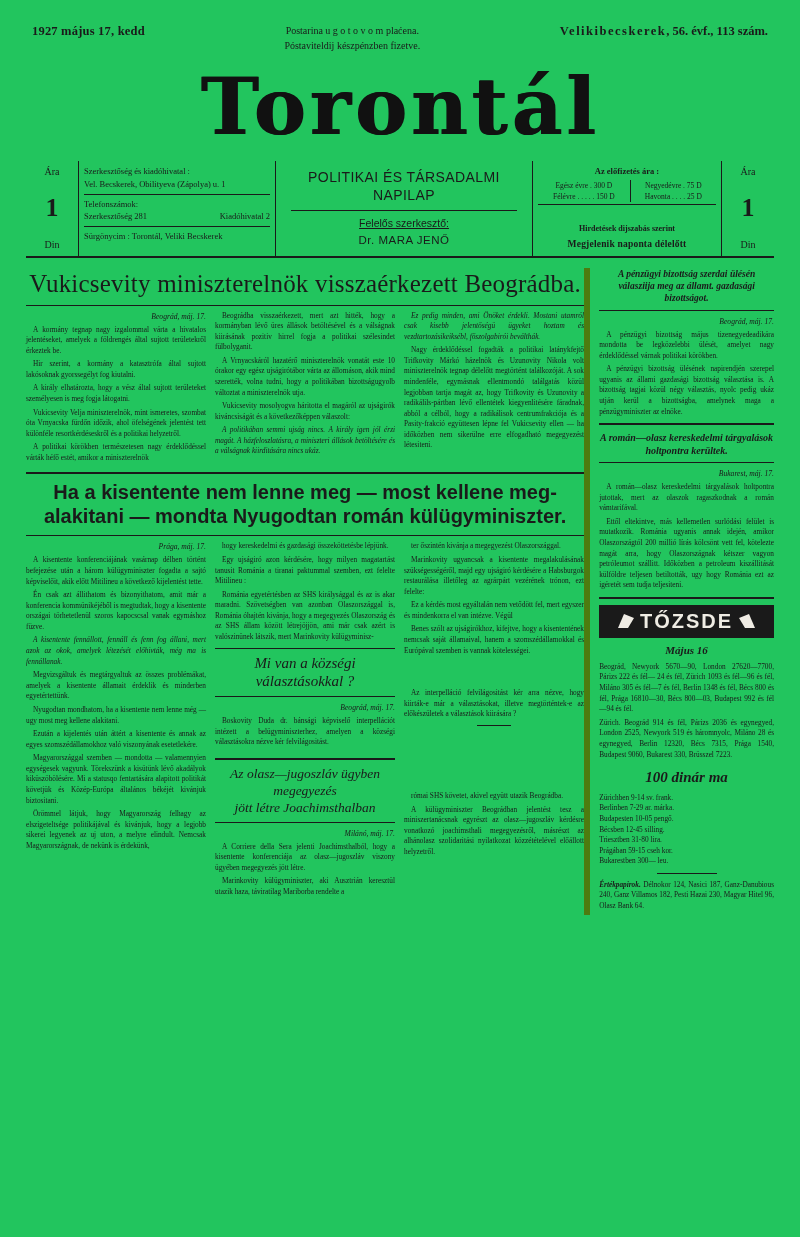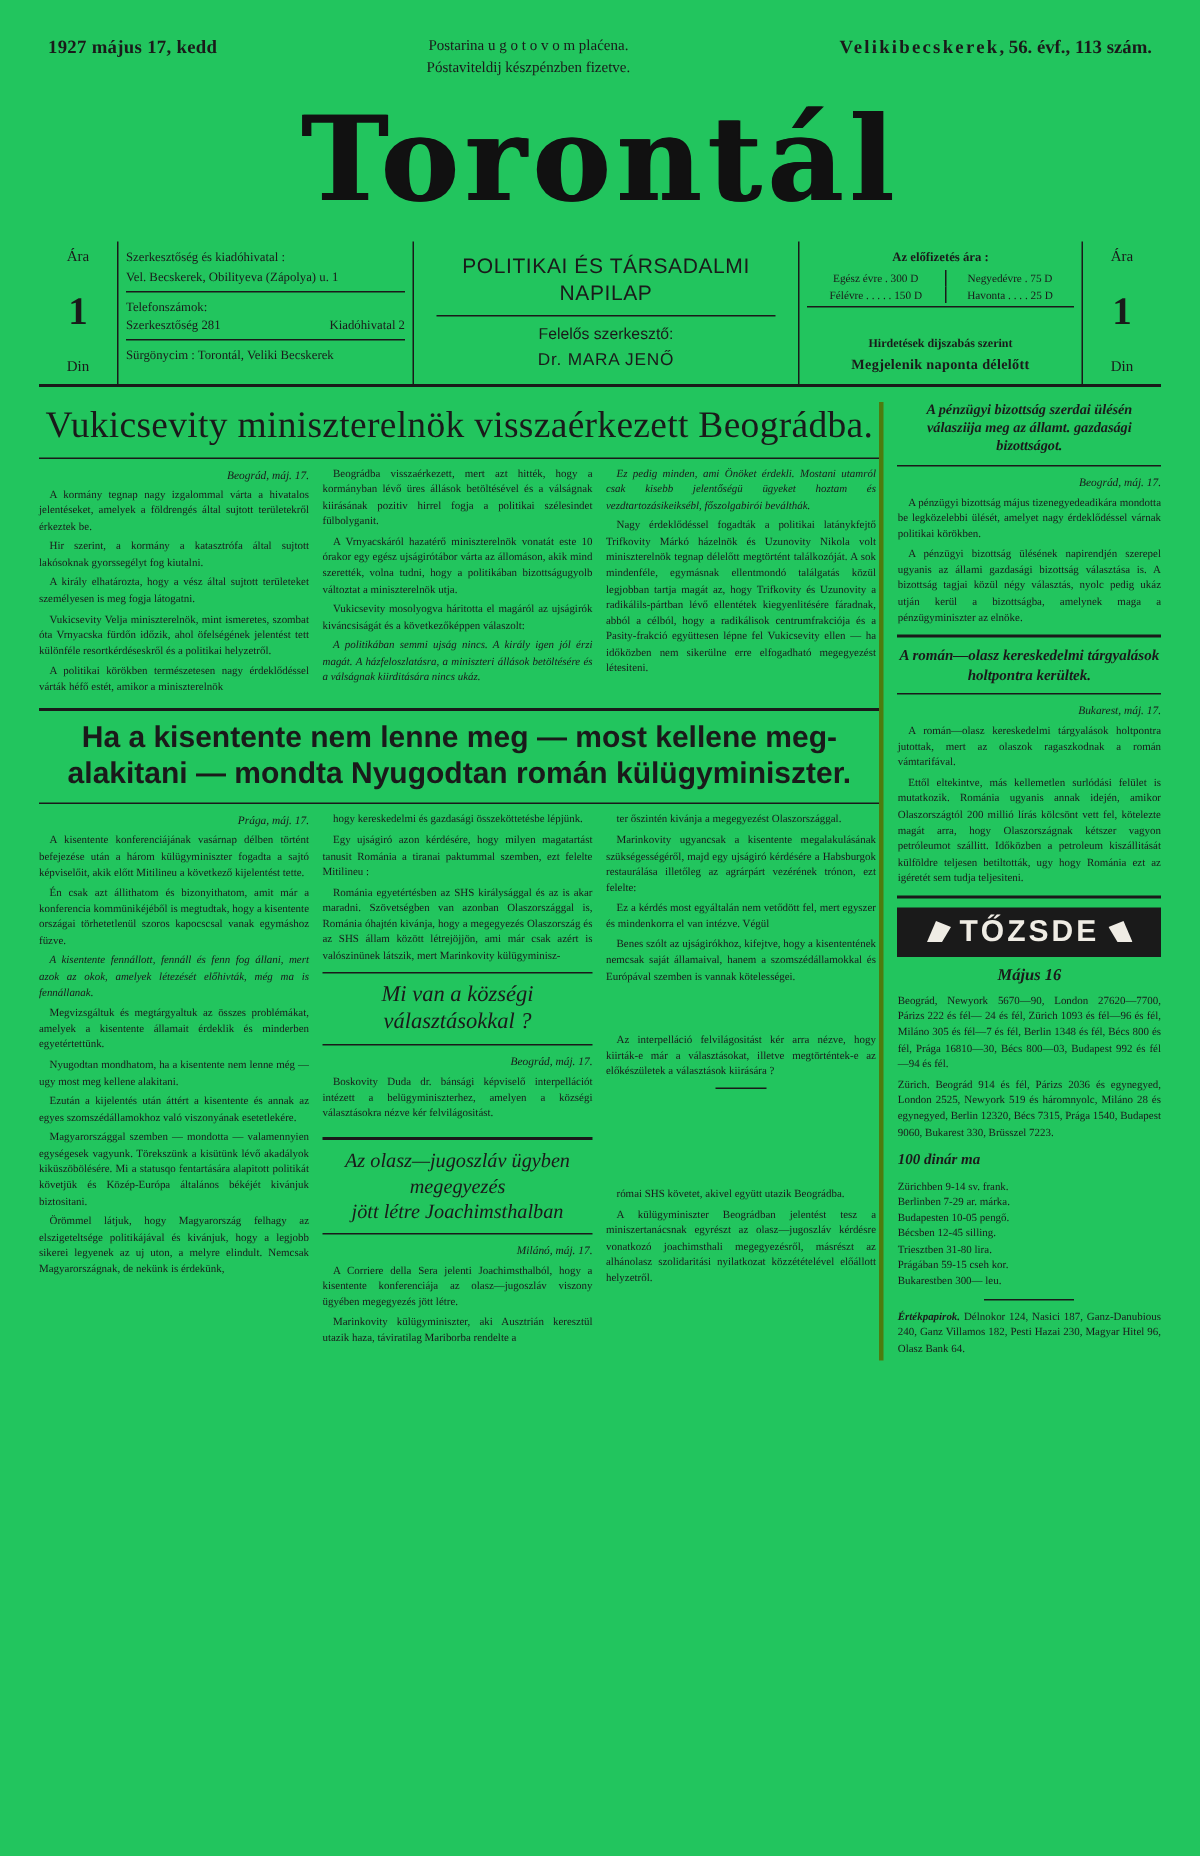--- a/index.html
+++ b/index.html
@@ -66,21 +66,21 @@
     font-size:8.5px;line-height:1.5;
   }
   .ib-ed .hd{font-size:8.5px;}
   .ib-ed .sep{border-top:1px solid #1a1a1a;margin:3px 0;}
   .ib-mid{
     flex:1;text-align:center;border-right:1px solid #1a1a1a;
     display:flex;flex-direction:column;justify-content:center;
   }
   .ib-mid .pol{font-size:14px;letter-spacing:.4px;font-family:"Liberation Sans",sans-serif;}
   .ib-mid .sep{border-top:1px solid #1a1a1a;margin:5px 10px;}
-  .ib-mid .fel{font-size:10.5px;font-family:"Liberation Sans",sans-serif;}
+  .ib-mid .fel{font-size:10.5px;font-family:"Liberation Sans",sans-serif;text-decoration:underline;}
   .ib-mid .ed{font-size:11.5px;font-family:"Liberation Sans",sans-serif;letter-spacing:.5px;margin-top:3px;}
   .ib-sub{
     width:178px;border-right:1px solid #1a1a1a;text-align:center;
     font-size:8px;line-height:1.5;
   }
   .ib-sub .hd{font-weight:bold;font-size:8.5px;}
   .ib-sub table{width:100%;border-collapse:collapse;font-size:7.5px;margin:2px 0;}
   .ib-sub td{padding:0 2px;}
   .ib-sub td.r{border-left:1px solid #1a1a1a;}
   .ib-sub .hird{border-top:1px solid #1a1a1a;padding-top:18px;font-weight:bold;font-size:8px;font-family:Liberation Serif, serif;}
@@ -141,21 +141,21 @@
   
   .tozsde-bar{
     display:flex;align-items:center;justify-content:center;gap:6px;
     background:#1a1a1a;color:#efece4;
     font-family:"Liberation Sans",sans-serif;
     font-weight:bold;font-size:20px;letter-spacing:2px;
     padding:2px 0;margin:4px 0 5px 0;
   }
   .tozsde-bar svg{display:block;}
   .tz-date{text-align:center;font-style:italic;font-weight:bold;font-size:11px;margin-bottom:3px;}
-  .tz-sub{font-style:italic;font-weight:bold;font-size:10px;margin:7px 0 4px 0;}
+  .tz-sub{text-align:center;font-style:italic;font-weight:bold;font-size:15px;margin:7px 0 4px 0;}
   .sep-small{width:34px;border-top:1px solid #1a1a1a;margin:5px auto;}
   .sep-mid{width:60px;border-top:1px solid #1a1a1a;margin:6px auto;}
 </style>
 </head>
 <body>
 
 <div class="page">
 
   <div class="topbar">
     <div class="left">1927 május 17, kedd</div>
@@ -298,21 +298,21 @@
             <p>Az interpelláció felvilágositást kér arra nézve, hogy kiirták-e már a választásokat, illetve megtörténtek-e az előkészületek a választások kiirására ?</p>
             <div class="sep-small"></div>
 
             <div style="height:60px;"></div>
             <p>római SHS követet, akivel együtt utazik Beográdba.</p>
             <p>A külügyminiszter Beográdban jelentést tesz a miniszertanácsnak egyrészt az olasz—jugoszláv kérdésre vonatkozó joachimsthali megegyezésről, másrészt az alhánolasz szolidaritási nyilatkozat közzétételével előállott helyzetről.</p>
           </div>
         </div>
       </div>
 
-      <div class="col" style="width:176px;border-left:3px solid #4d7c0f;padding-left:9px;">
+      <div class="col" style="width:176px;border-left:6px solid #4d7c0f;padding-left:9px;">
         <div class="rcol-head">A pénzügyi bizottság szerdai ülésén válasziija meg az államt. gazdasági bizottságot.</div>
         <div class="rule"></div>
         <div class="dateline">Beográd, máj. 17.</div>
         <p>A pénzügyi bizottság május tizenegyedeadikára mondotta be legközelebbi ülését, amelyet nagy érdeklődéssel várnak politikai körökben.</p>
         <p>A pénzügyi bizottság ülésének napirendjén szerepel ugyanis az állami gazdasági bizottság választása is. A bizottság tagjai közül négy választás, nyolc pedig ukáz utján kerül a bizottságba, amelynek maga a pénzügyminiszter az elnöke.</p>
 
         <div class="rule2"></div>
         <div class="rcol-head2">A román—olasz kereskedelmi tárgyalások holtpontra kerültek.</div>
         <div class="rule"></div>
         <div class="dateline">Bukarest, máj. 17.</div>

